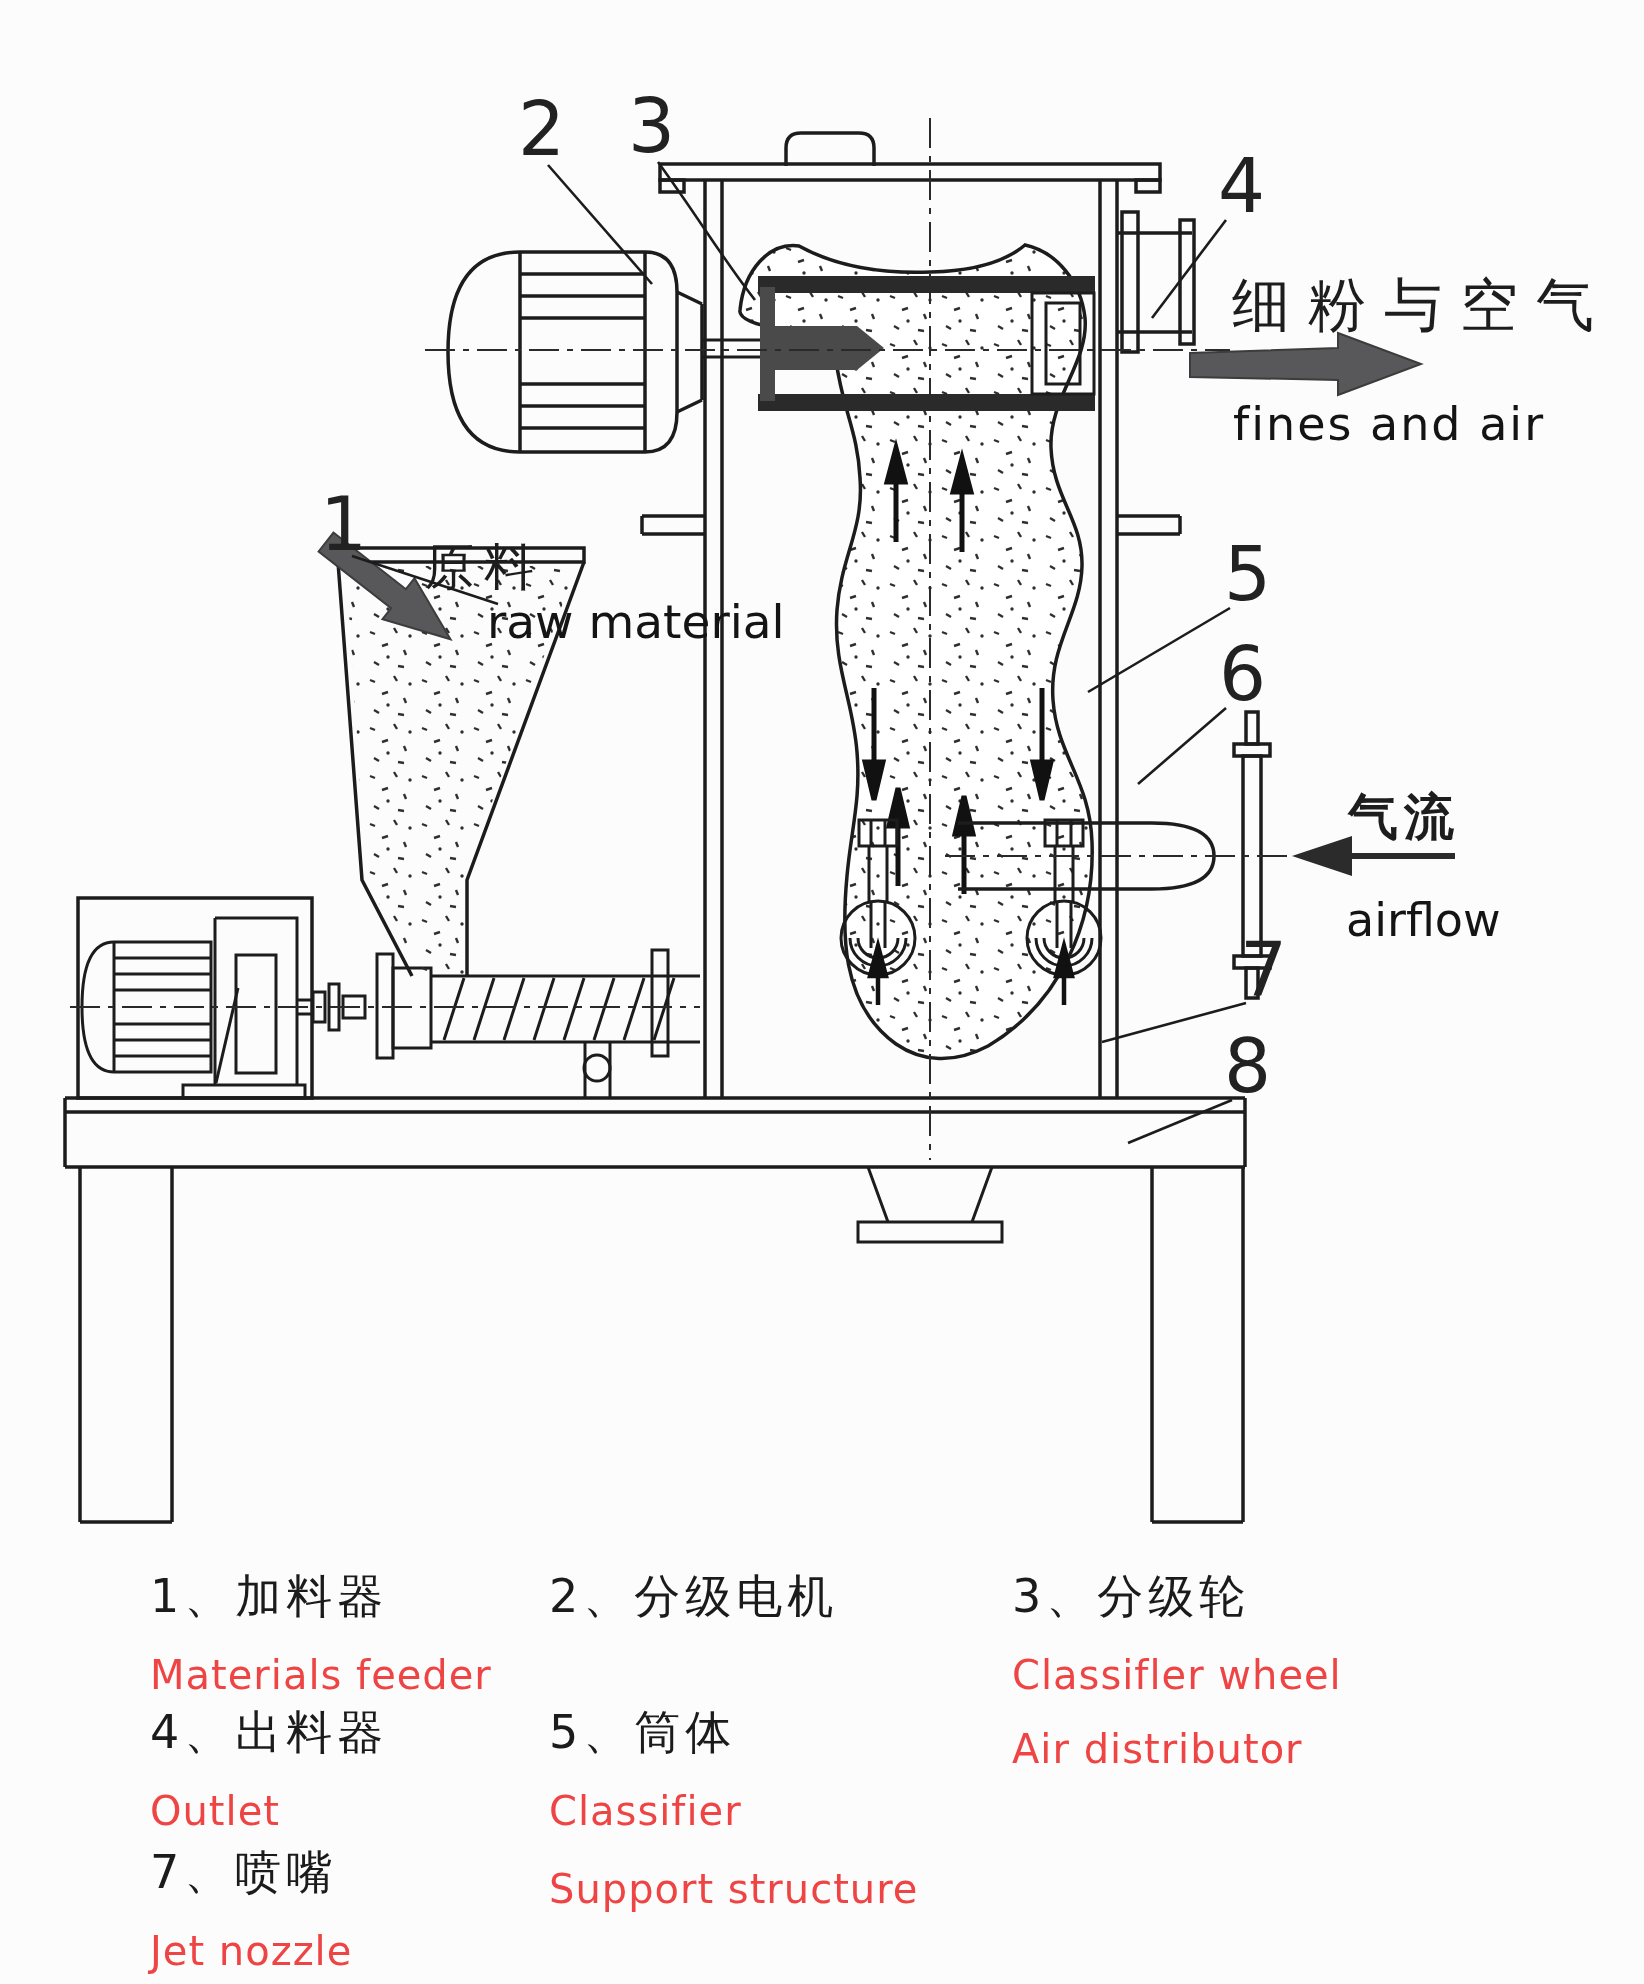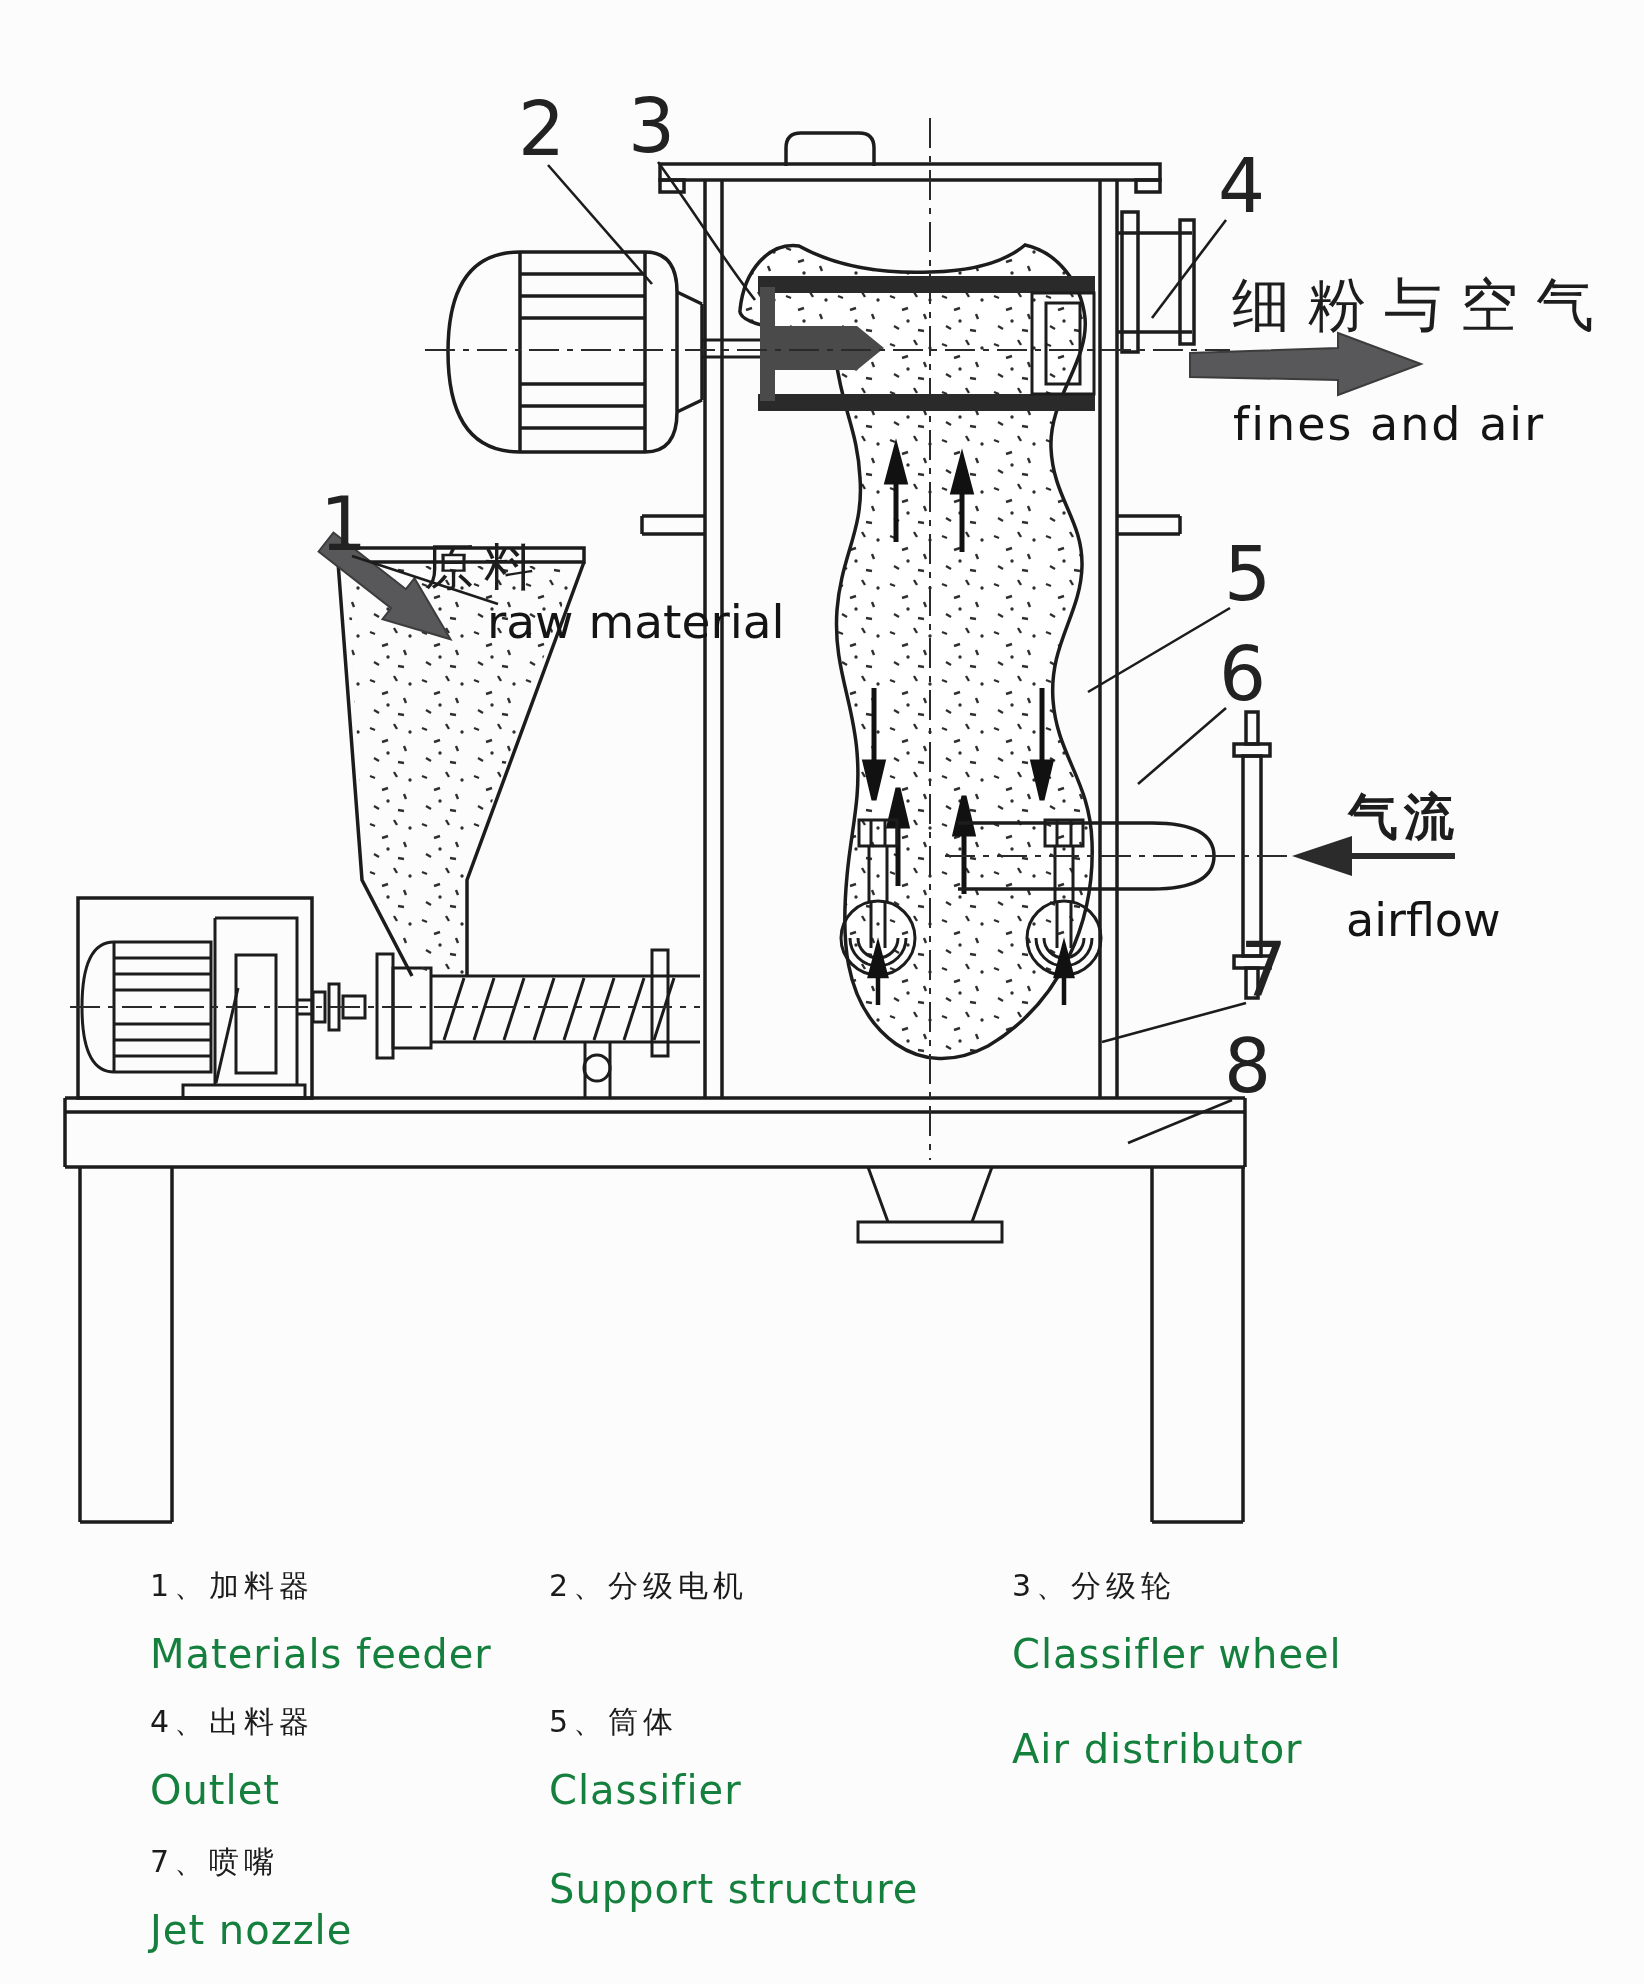--- a/index.html
+++ b/index.html
@@ -1,21 +1,21 @@
 <!DOCTYPE html>
 <html><head>
 <meta charset="utf-8">
 <style>
   html,body{margin:0;padding:0;background:#e8e8e8;}
   .stage{position:relative;width:1644px;height:1984px;background:#fcfcfc;overflow:hidden;
          font-family:"DejaVu Sans","Liberation Sans",sans-serif;color:#1c1c1c;}
   .stage svg{position:absolute;left:0;top:0;}
   .lg-cell{position:absolute;white-space:nowrap;}
-  .lg-zh{font-size:30px;letter-spacing:5px;color:#1b1b1b;font-family:"DejaVu Sans",sans-serif;}
-  .lg-en{font-size:40px;margin-top:24px;color:#15803d;letter-spacing:1px;}
+  .lg-zh{font-size:46px;letter-spacing:5px;color:#1b1b1b;font-family:"DejaVu Sans",sans-serif;}
+  .lg-en{font-size:40px;margin-top:24px;color:#ef4444;letter-spacing:1px;}
   .lg-c0{left:150px}.lg-c1{left:549px}.lg-c2{left:1012px}
   .lg-r0{top:1566px}.lg-r1{top:1702px}.lg-r2{top:1842px}
   text{font-family:"DejaVu Sans","Liberation Sans",sans-serif;}
   .callout{font-size:74px;fill:#222;}
   .zh{fill:#1d1d1d;}
   .en{fill:#141414;}
 </style>
 </head>
 <body>
 

